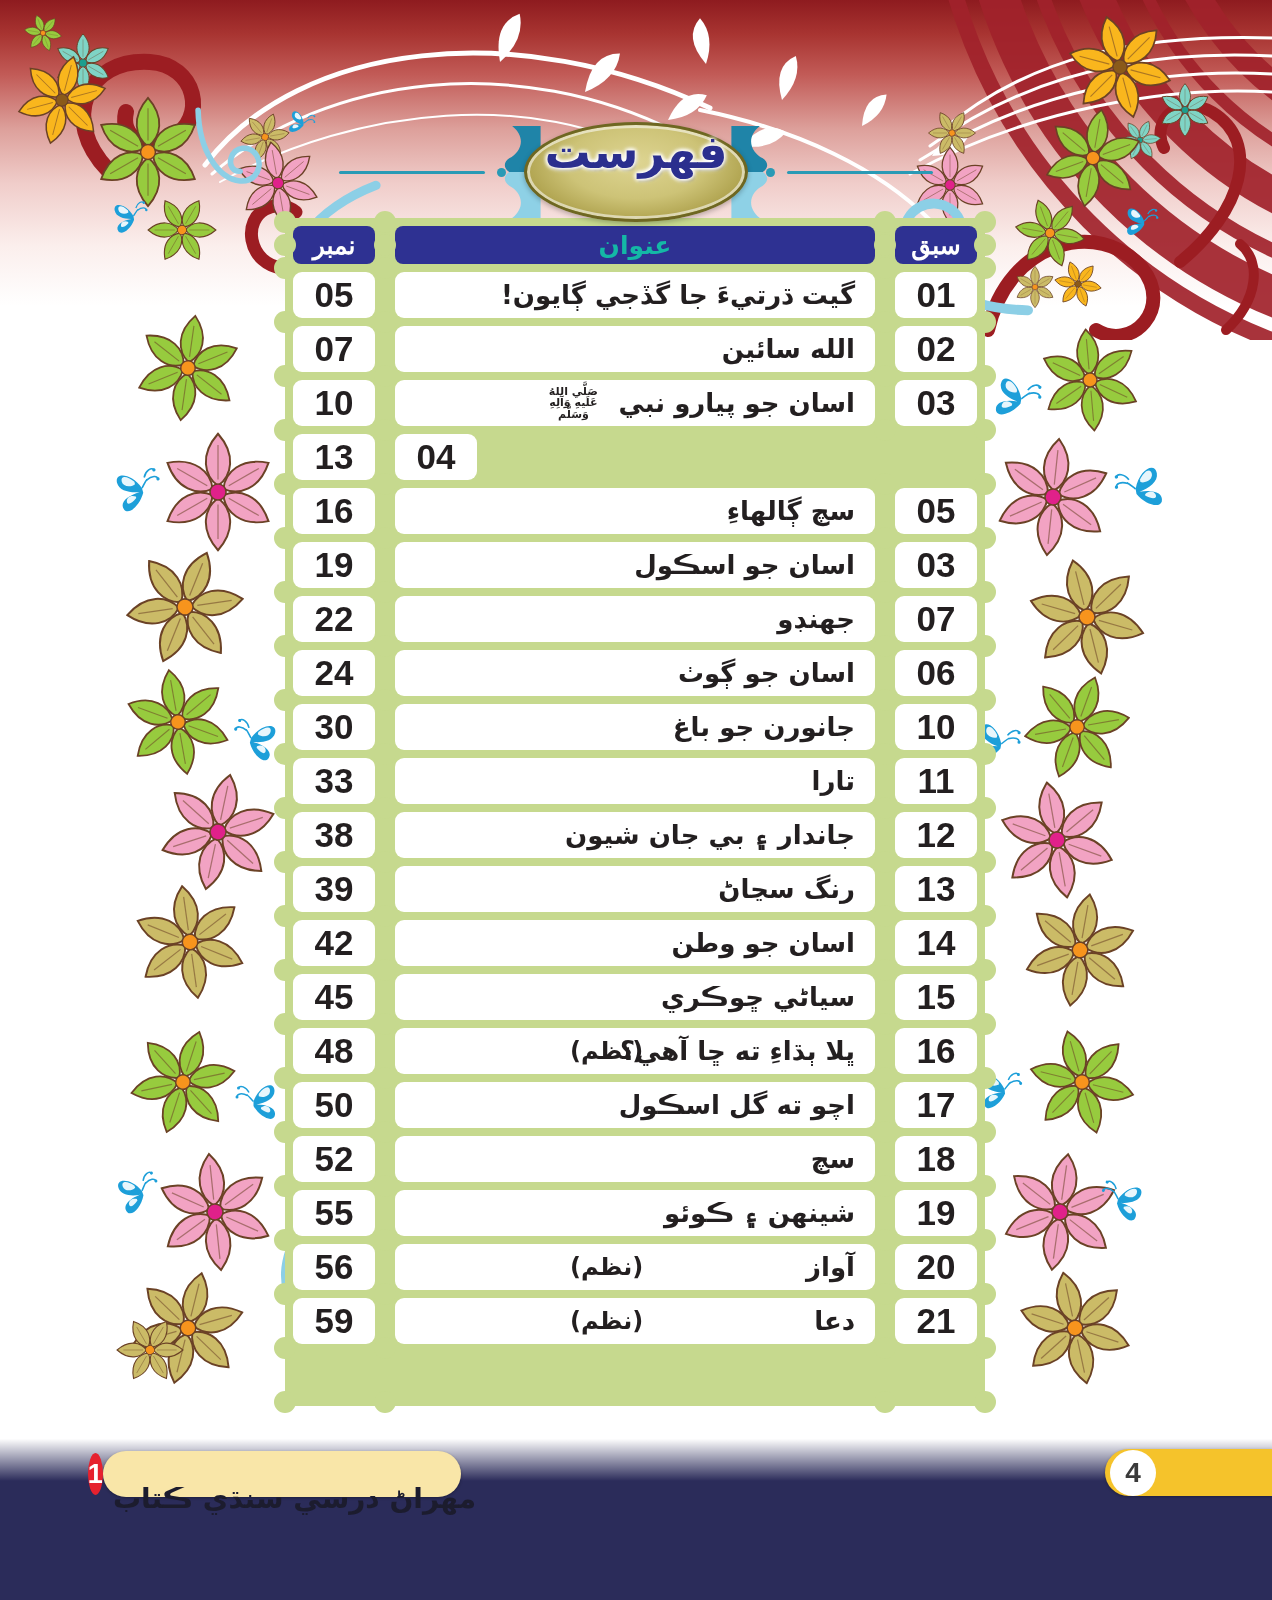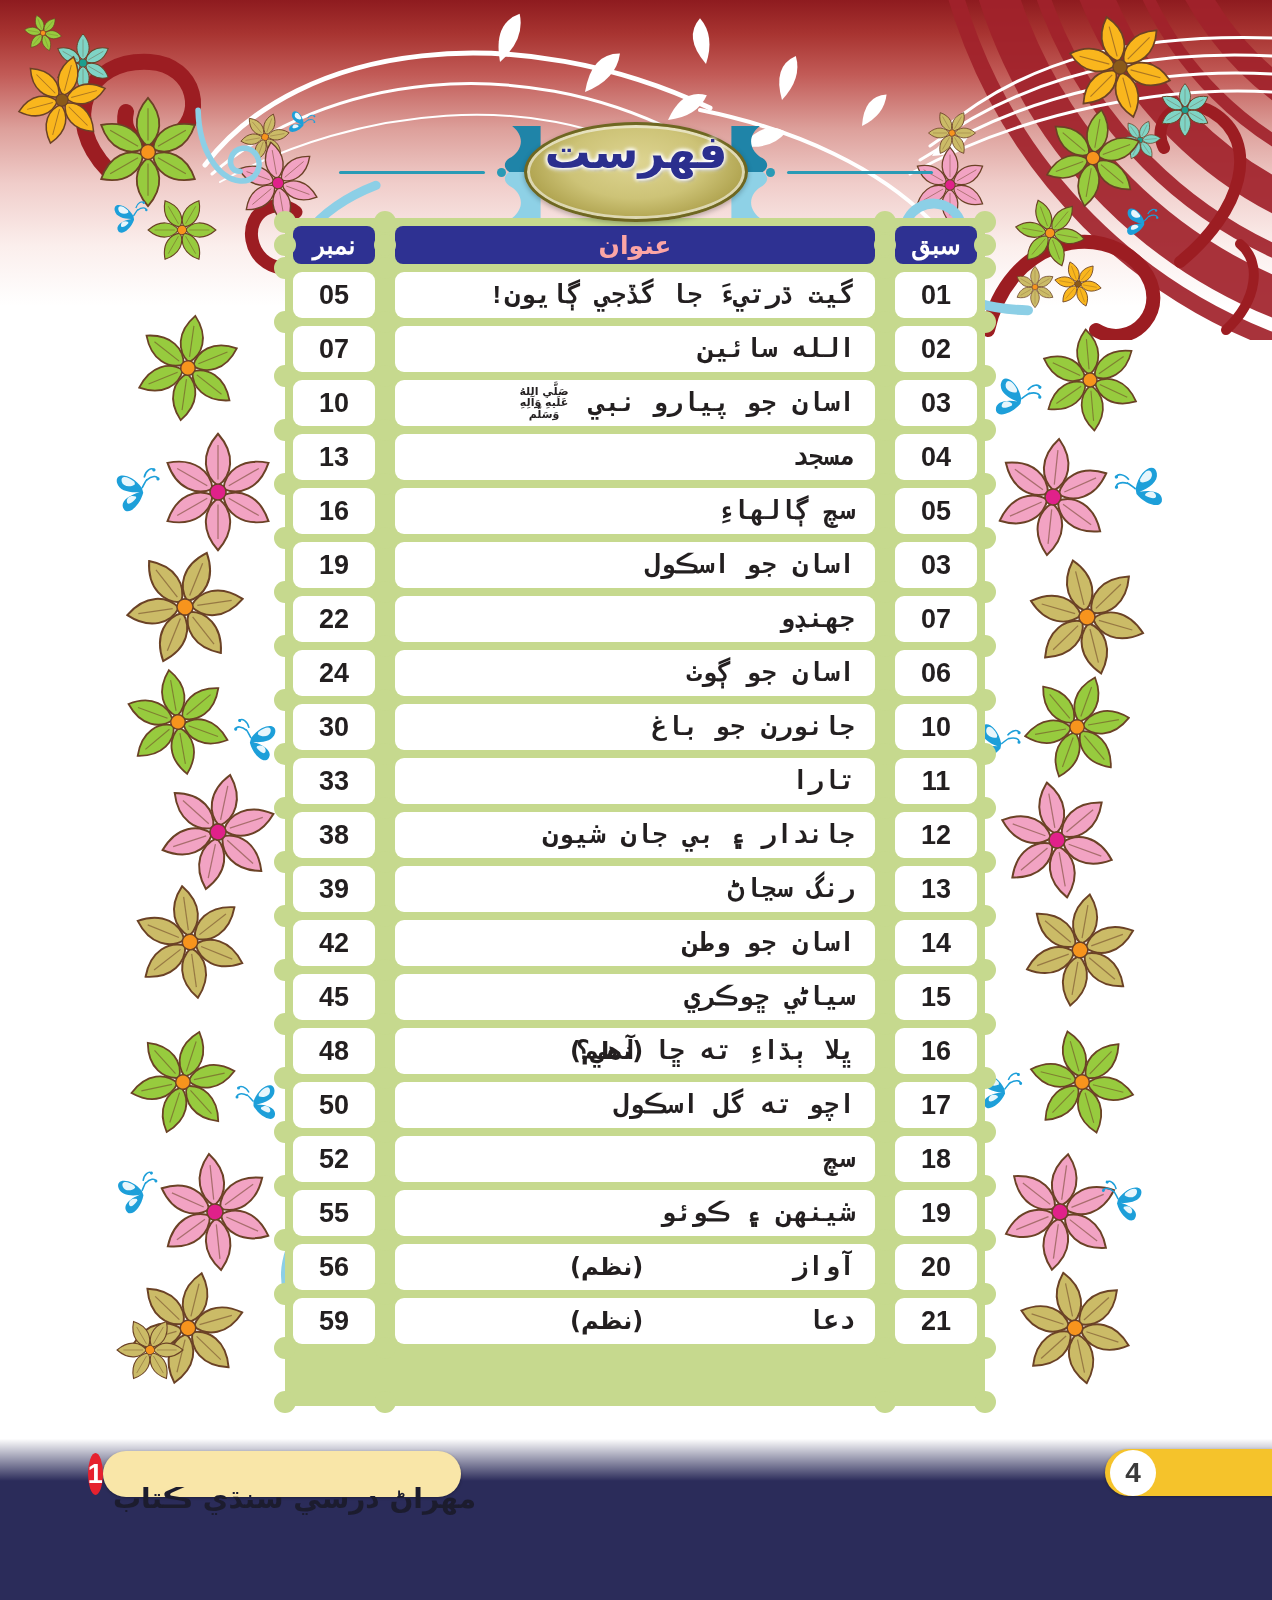--- a/index.html
+++ b/index.html
@@ -26,22 +26,22 @@
       text-shadow:0 0 4px #fff,0 0 4px #fff,0 0 5px #fff,0 0 6px #fff,2px 3px 2px rgba(0,0,0,.25);}
   
   .toc{position:absolute;left:285px;top:218px;width:700px;height:1188px;box-sizing:border-box;
        background:#c6d98e;border-radius:8px;padding:8px;z-index:2;}
   .trow{display:flex;gap:20px;height:46px;margin-bottom:8px;}
   .trow:last-child{margin-bottom:0;}
   .cell{background:#fff;border-radius:9px;display:flex;align-items:center;justify-content:center;}
   .cell.num,.cell.lesson{width:82px;flex:none;}
   .cell.title{flex:1;justify-content:flex-start;padding:0 20px;position:relative;}
   .cell span{color:#231f20;}
-  .num span,.lesson span{font-family:"Liberation Sans",sans-serif;font-weight:bold;font-size:27px;}
-  .title .t{font-weight:bold;font-size:26px;white-space:nowrap;font-family:Liberation Mono, monospace;}
+  .num span,.lesson span{font-family:"Liberation Sans",sans-serif;font-weight:bold;font-size:35px;}
+  .title .t{font-weight:bold;font-size:26px;white-space:nowrap;}
   .title .suffix{font-size:11px;font-weight:bold;line-height:1.05;display:inline-block;max-width:74px;
                  text-align:center;margin:0 8px;}
   .title .annot{position:absolute;left:175px;font-weight:bold;font-size:24px;}
   .thead{height:38px;margin-bottom:8px;}
   .thead .cell{background:#2e3192;border-radius:8px;height:38px;}
   .thead .cell span{color:#fff;font-weight:bold;font-size:25px;}
   .dot{position:absolute;width:22px;height:22px;border-radius:50%;background:#c6d98e;z-index:4;}
   
   .footer{position:absolute;left:0;top:1435px;width:1272px;height:165px;z-index:2;}
   .fade{position:absolute;left:0;top:0;width:100%;height:46px;
@@ -290,21 +290,21 @@
     <div class="bdot"></div>
     <div class="bline"></div>
   </div>
 
   <div class="toc" id="toc">
     <div class="trow thead">
       <div class="cell num">
         <span>نمبر</span>
       </div>
       <div class="cell title" style="justify-content:center">
-        <span style="color:#fca5a5">عنوان</span>
+        <span style="color:#14b8a6">عنوان</span>
       </div>
       <div class="cell lesson">
         <span>سبق</span>
       </div>
     </div>
     <div id="rows">
         <div class="trow">
           <div class="cell num">
             <span>05</span>
           </div>
@@ -334,23 +334,20 @@
             <span class="t">اسان جو پيارو نبي</span>
             <span class="suffix">صَلَّي اللهُ عَلَيهِ وَآلِهِ وَسَلَّم</span>
           </div>
           <div class="cell lesson">
             <span>03</span>
           </div>
         </div>
         <div class="trow">
           <div class="cell num">
             <span>13</span>
-          </div>
-          <div class="cell title" dir="rtl">
-            <span class="t">مسجد</span>
           </div>
           <div class="cell lesson">
             <span>04</span>
           </div>
         </div>
         <div class="trow">
           <div class="cell num">
             <span>16</span>
           </div>
           <div class="cell title" dir="rtl">

